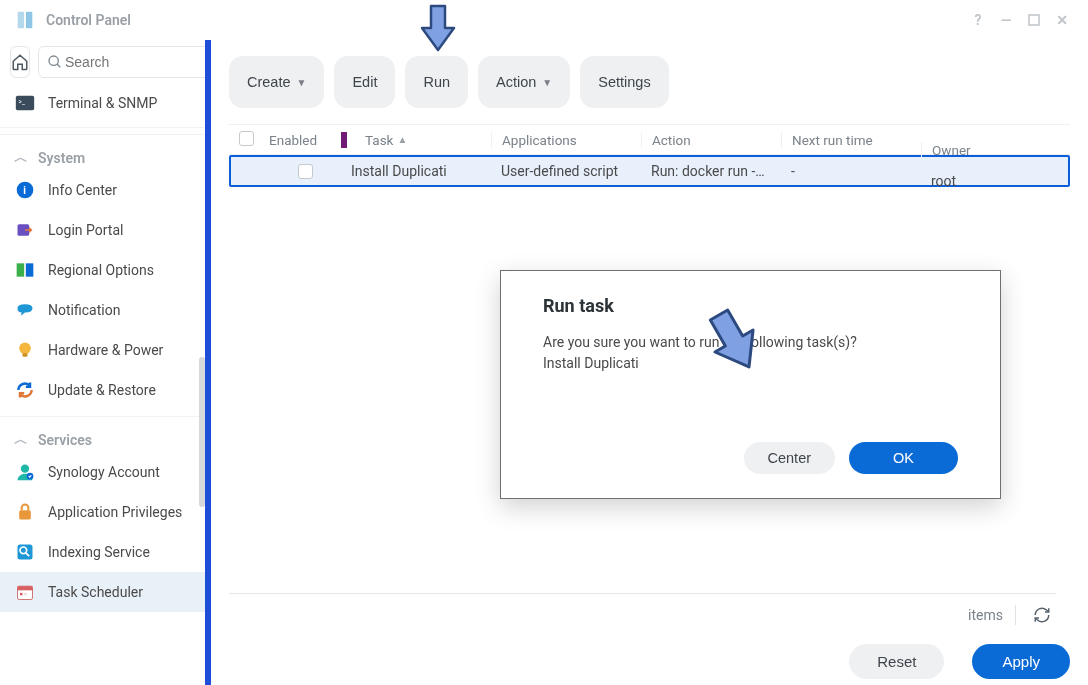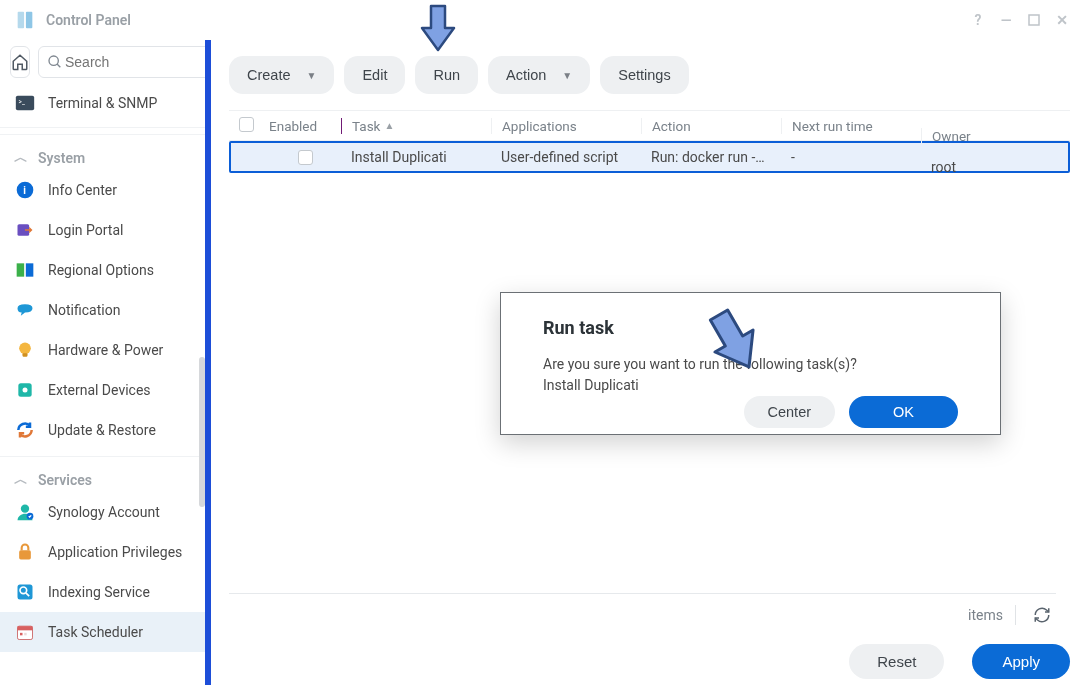--- a/index.html
+++ b/index.html
@@ -79,33 +79,33 @@
   }
   .main-area {
     flex:1; display:flex; flex-direction:column; position:relative;
     padding: 0 18px;
   }
   .toolbar {
     display:flex; gap:10px; padding: 16px 0 16px 0;
   }
   .btn {
     background:#eef0f2; border:none; border-radius:14px;
-    padding: 11px 18px; color:#3f454b; font-size:14.5px; cursor:pointer;
-    display:inline-flex; align-items:center; gap:16px;
+    padding: 18px 18px; color:#3f454b; font-size:14.5px; cursor:pointer;
+    display:inline-flex; align-items:center; gap:6px;
   }
   .btn .caret { font-size:10px; color:#7a7f86; }
   .table-wrap { border-top:1px solid #eef0f2; }
   .table-head {
     display:flex; align-items:center; height:30px;
     color:#7a828a; font-size:13.5px;
     border-bottom:1px solid #eef0f2;
   }
   .col-check { width:30px; margin-left:10px; }
   .col-enabled { width:72px; }
-  .col-task { width:150px; border-left:1px solid #701a75; padding-left:10px; display:flex; align-items:center; gap:4px;}
+  .col-task { width:150px; border-left:6px solid #701a75; padding-left:18px; display:flex; align-items:center; gap:4px;}
   .col-app { width:150px; border-left:1px solid #eef0f2; padding-left:10px; }
   .col-action { width:140px; border-left:1px solid #eef0f2; padding-left:10px; }
   .col-next { width:140px; border-left:1px solid #eef0f2; padding-left:10px; }
   .col-owner { flex:1; border-left:1px solid #eef0f2; padding-left:10px;margin-top:20px; }
   .table-row {
     display:flex; align-items:center; height:32px;
     color:#4a4a4a; font-size:14px;
     background:#e8f0fb;
     border:2px solid #0b5ed7; border-radius:2px;
   }
@@ -135,22 +135,22 @@
   .btn-secondary {
     background:#eef0f2; border:none; border-radius:20px;
     padding: 9px 28px; color:#3f454b; font-size:15px; cursor:pointer;
   }
   .btn-primary {
     background:#0b6bd6; border:none; border-radius:20px;
     padding: 9px 30px; color:#fff; font-size:15px; cursor:pointer; font-weight:500;
   }
   .dialog {
     position:absolute;
-    left:289px; top:252px;
-    width:501px; height:143px;
+    left:289px; top:230px;
+    width:501px; height:229px;
     background:#fff;
     border:1px solid #6b7075;
     box-shadow: 0 8px 24px rgba(0,0,0,.18);
     padding: 24px 42px;
     display:flex; flex-direction:column;
   }
   .dialog h3 { margin:0 0 16px 0; font-size:18px; font-weight:700; color:#2c3338;}
   .dialog p { margin:0; color:#4a4a4a; line-height:1.5; }
   .dialog-actions { margin-top:auto; display:flex; justify-content:flex-end; gap:14px; }
   .dlg-cancel {
@@ -258,29 +258,20 @@
           <span class="nav-icon">
               <svg width="20" height="20" viewBox="0 0 24 24">
                 <circle cx="12" cy="10" r="7" fill="#f4b63f"></circle>
                 <rect x="9" y="16" width="6" height="4" rx="1" fill="#d09020"></rect>
               </svg>
             </span>
           <span>Hardware &amp; Power</span>
         </div>
         <div class="nav-item">
           <span class="nav-icon">
-              <svg width="20" height="20" viewBox="0 0 24 24">
-                <rect x="4" y="4" width="16" height="16" rx="3" fill="#1fb7a8"></rect>
-                <circle cx="12" cy="12" r="3" fill="#fff"></circle>
-              </svg>
-            </span>
-          <span>External Devices</span>
-        </div>
-        <div class="nav-item">
-          <span class="nav-icon">
               <svg width="20" height="20" viewBox="0 0 24 24" fill="none" stroke-width="3">
                 <path d="M4 12a8 8 0 0 1 14-5" stroke="#0b6bd6"></path>
                 <path d="M20 12a8 8 0 0 1-14 5" stroke="#e07838"></path>
                 <path d="M18 3v5h-5" stroke="#0b6bd6"></path>
                 <path d="M6 21v-5h5" stroke="#e07838"></path>
               </svg>
             </span>
           <span>Update &amp; Restore</span>
         </div>
 

